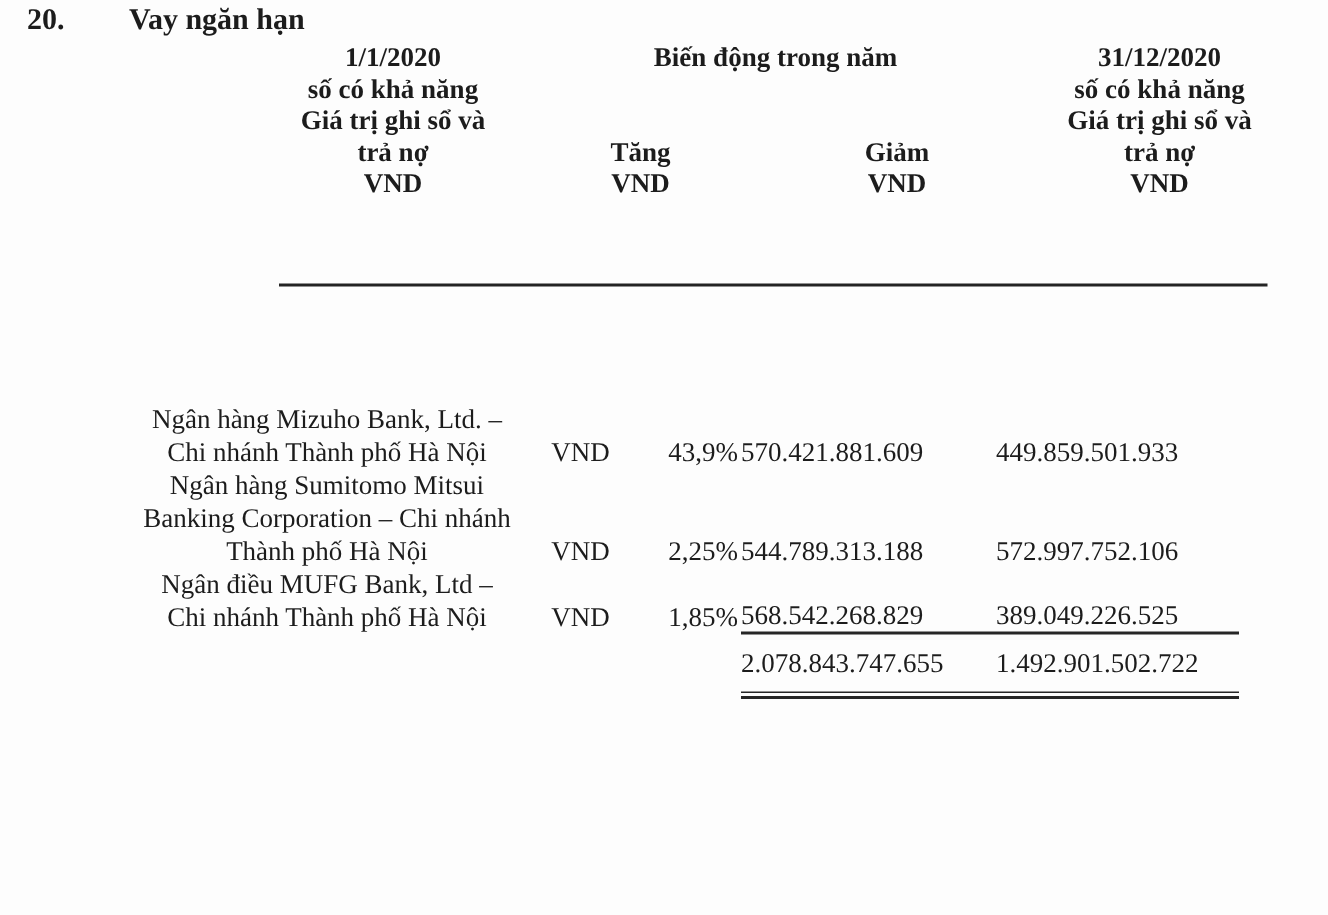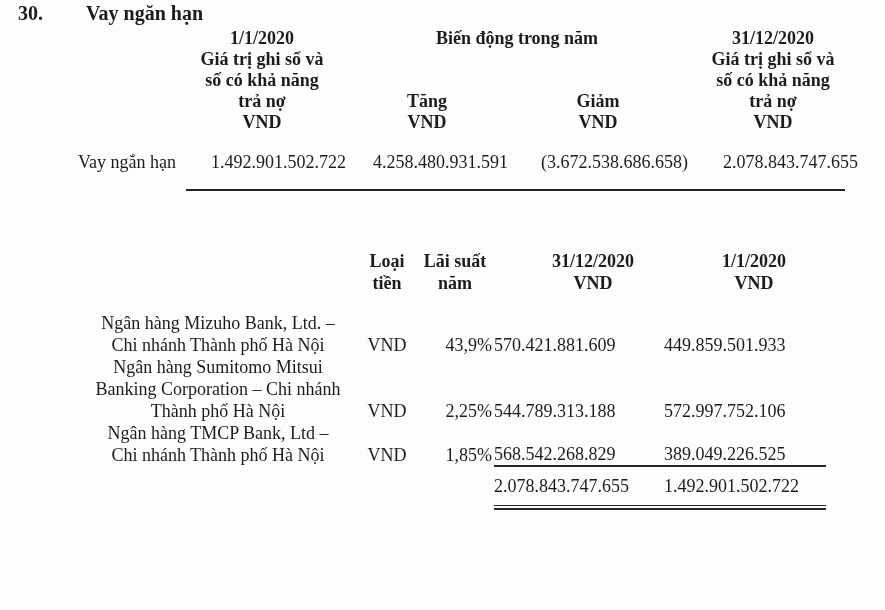--- a/index.html
+++ b/index.html
@@ -41,21 +41,21 @@
   .t2 tr.t2-spacer td{height:18px;}
   .t2 td.total{border-top:2px solid #262626;padding-top:8px;}
   .double-rule{height:2px;border-top:1px solid #262626;border-bottom:2px solid #262626;margin-top:8px;}
 </style>
 </head>
 <body>
 
 <div class="page">
 
   <div class="heading">
-    <span class="num">30.</span>
+    <span class="num">20.</span>
     <span class="title">Vay ngăn hạn</span>
   </div>
 
   <div class="t1-wrap">
     <table class="t1">
       <colgroup>
         <col style="width:100px">
           <col style="width:168px">
           <col style="width:162px">
           <col style="width:180px">
@@ -63,88 +63,62 @@
       </colgroup>
       <tbody>
           <tr class="hdr">
         <td></td>
         <td>1/1/2020</td>
         <td colspan="2">Biến động trong năm</td>
         <td>31/12/2020</td>
       </tr>
       <tr class="hdr">
         <td></td>
+        <td>số có khả năng</td>
+        <td></td>
+        <td></td>
+        <td>số có khả năng</td>
+      </tr>
+      <tr class="hdr">
+        <td></td>
         <td>Giá trị ghi sổ và</td>
         <td></td>
         <td></td>
         <td>Giá trị ghi sổ và</td>
-      </tr>
-      <tr class="hdr">
-        <td></td>
-        <td>số có khả năng</td>
-        <td></td>
-        <td></td>
-        <td>số có khả năng</td>
       </tr>
       <tr class="hdr">
         <td></td>
         <td>trả nợ</td>
         <td>Tăng</td>
         <td>Giảm</td>
         <td>trả nợ</td>
       </tr>
       <tr class="hdr">
         <td></td>
         <td>VND</td>
         <td>VND</td>
         <td>VND</td>
         <td>VND</td>
-      </tr>
-      <tr class="data">
-        <td class="lbl">Vay ngắn hạn</td>
-        <td class="num">1.492.901.502.722</td>
-        <td class="num">4.258.480.931.591</td>
-        <td class="num">(3.672.538.686.658)</td>
-        <td class="num">2.078.843.747.655</td>
       </tr>
     </tbody>
       </table>
   </div>
   <div class="rule1"></div>
 
 
   <div class="t2-wrap">
     <table class="t2">
       <colgroup>
         <col style="width:280px">
           <col style="width:58px">
           <col style="width:78px">
           <col style="width:170px">
           <col style="width:162px">
       </colgroup>
       <tbody>
-          <tr class="hdr">
-        <td></td>
-        <td>
-          <div>Loại</div>
-          <div>tiền</div>
-        </td>
-        <td>
-          <div>Lãi suất</div>
-          <div>năm</div>
-        </td>
-        <td class="h-close">
-          <div>31/12/2020</div>
-          <div>VND</div>
-        </td>
-        <td class="h-open">
-          <div>1/1/2020</div>
-          <div>VND</div>
-        </td>
-      </tr>
       <tr class="t2-spacer">
             <td colspan="5"></td>
           </tr>
 
       <tr class="loan">
         <td class="name">
           <div>Ngân hàng Mizuho Bank, Ltd. –</div>
           <div>Chi nhánh Thành phố Hà Nội</div>
         </td>
         <td class="cur">VND</td>
@@ -161,21 +135,21 @@
           <div>Thành phố Hà Nội</div>
         </td>
         <td class="cur">VND</td>
         <td class="rate">2,25%</td>
         <td class="num">544.789.313.188</td>
         <td class="num">572.997.752.106</td>
       </tr>
 
       <tr class="loan">
         <td class="name">
-          <div>Ngân hàng TMCP Bank, Ltd –</div>
+          <div>Ngân điều MUFG Bank, Ltd –</div>
           <div>Chi nhánh Thành phố Hà Nội</div>
         </td>
         <td class="cur">VND</td>
         <td class="rate">1,85%</td>
         <td class="num">568.542.268.829</td>
         <td class="num">389.049.226.525</td>
       </tr>
 
       <tr class="totals">
         <td></td>

